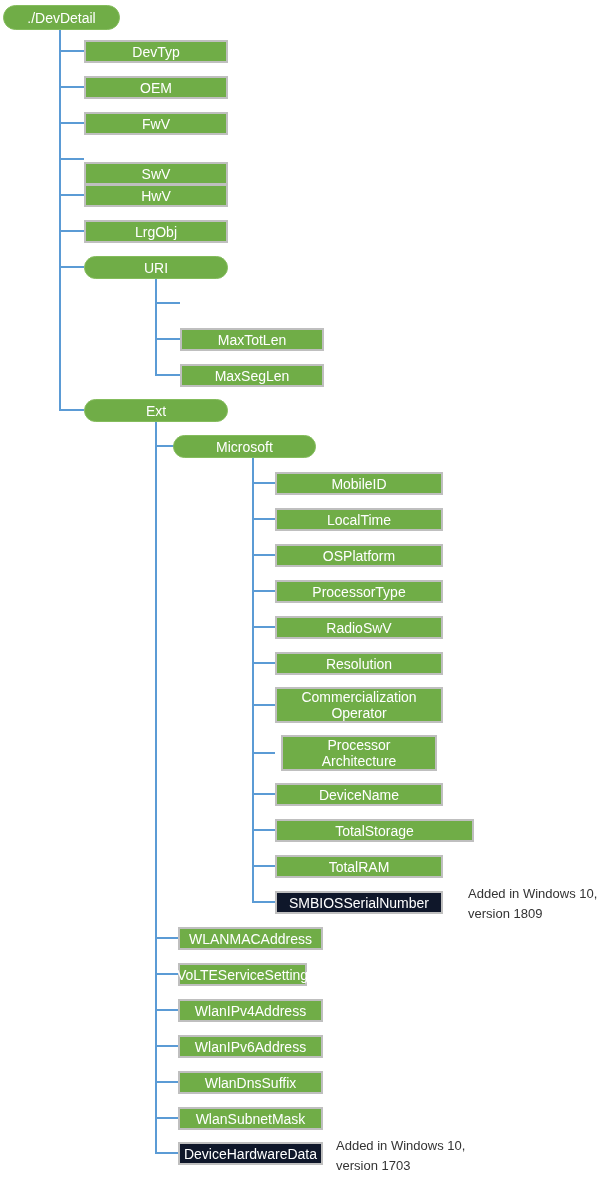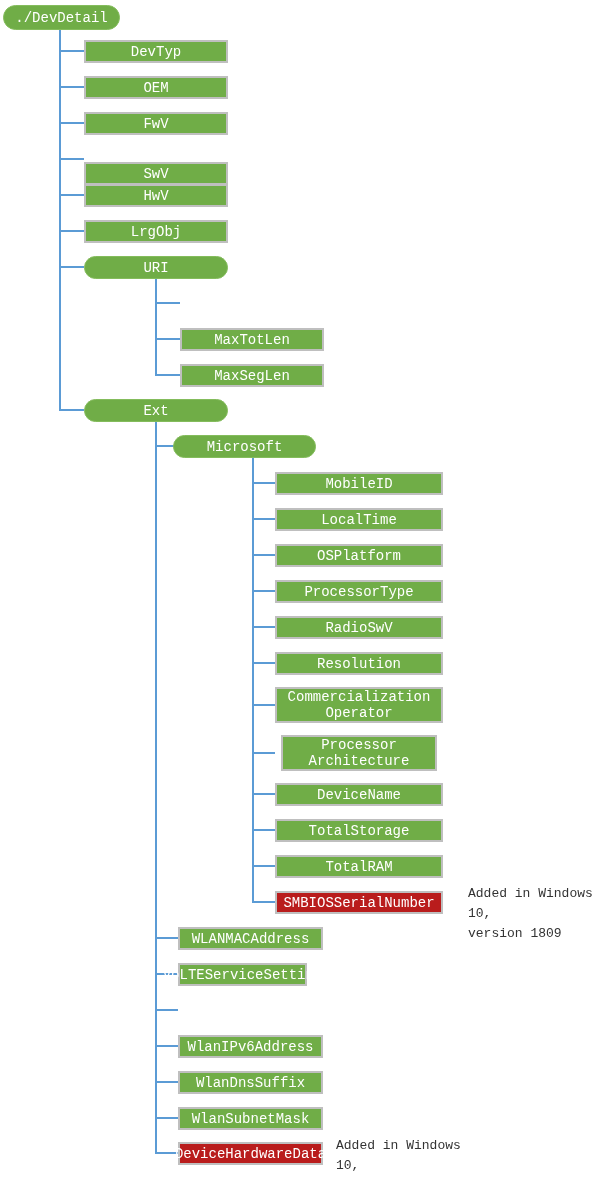--- a/index.html
+++ b/index.html
@@ -1,20 +1,20 @@
 <!DOCTYPE html>
 <html><head>
 <meta charset="utf-8">
 <style>
   html,body{margin:0;padding:0;background:#ffffff;}
   #canvas{
     position:relative;
     width:604px;height:1177px;
     background:#ffffff;
-    font-family:Liberation Mono, monospace;
+    font-family:Liberation Sans, sans-serif;
     overflow:hidden;
   }
   .node{
     position:absolute;
     box-sizing:border-box;
     display:flex;align-items:center;justify-content:center;
     color:#ffffff;
     font-size:14px;
     line-height:16px;
     text-align:center;
@@ -23,21 +23,21 @@
   .rect{
     background:#70AD47;
     border:2px solid #BFBFBF;
   }
   .pill{
     background:#70AD47;
     border:1px solid #84BC5C;
     border-radius:13px;
   }
   .blue{
-    background:#b91c1c;
+    background:#0f172a;
     border:2px solid #BFBFBF;
     text-align:right;
   }
   .vline,.hline{
     position:absolute;
     background:#5B9BD5;
   }
   .vline{width:2px;}
   .hline{height:2px;}
   .note{
@@ -114,26 +114,27 @@
   <div class="node rect" style="left:275px;top:508px;width:168px;height:23px">LocalTime</div>
   <div class="node rect" style="left:275px;top:544px;width:168px;height:23px">OSPlatform</div>
   <div class="node rect" style="left:275px;top:580px;width:168px;height:23px">ProcessorType</div>
   <div class="node rect" style="left:275px;top:616px;width:168px;height:23px">RadioSwV</div>
   <div class="node rect" style="left:275px;top:652px;width:168px;height:23px">Resolution</div>
   <div class="node rect" style="left:275px;top:687px;width:168px;height:36px">Commercialization
 Operator</div>
   <div class="node rect" style="left:281px;top:735px;width:156px;height:36px">Processor
 Architecture</div>
   <div class="node rect" style="left:275px;top:783px;width:168px;height:23px">DeviceName</div>
-  <div class="node rect" style="left:275px;top:819px;width:168px;height:23px">TotalStorage</div>
+  <div class="node rect" style="left:275px;top:819px;width:199px;height:23px">TotalStorage</div>
   <div class="node rect" style="left:275px;top:855px;width:168px;height:23px">TotalRAM</div>
   <div class="node blue" style="left:275px;top:891px;width:168px;height:23px">SMBIOSSerialNumber</div>
 
   <div class="node rect" style="left:178px;top:927px;width:145px;height:23px">WLANMACAddress</div>
   <div class="node rect" style="left:178px;top:963px;width:129px;height:23px">VoLTEServiceSetting</div>
+  <div class="node rect" style="left:178px;top:999px;width:145px;height:23px">WlanIPv4Address</div>
   <div class="node rect" style="left:178px;top:1035px;width:145px;height:23px">WlanIPv6Address</div>
   <div class="node rect" style="left:178px;top:1107px;width:145px;height:23px">WlanSubnetMask</div>
   <div class="node rect" style="left:178px;top:1071px;width:145px;height:23px">WlanDnsSuffix</div>
   <div class="node blue" style="left:178px;top:1142px;width:145px;height:23px">DeviceHardwareData</div>
 
   <div class="note" style="left:468px;top:884px;width:136px">Added in Windows 10,
 version 1809</div>
   <div class="note" style="left:336px;top:1136px;width:150px">Added in Windows 10,
 version 1703</div>
 

